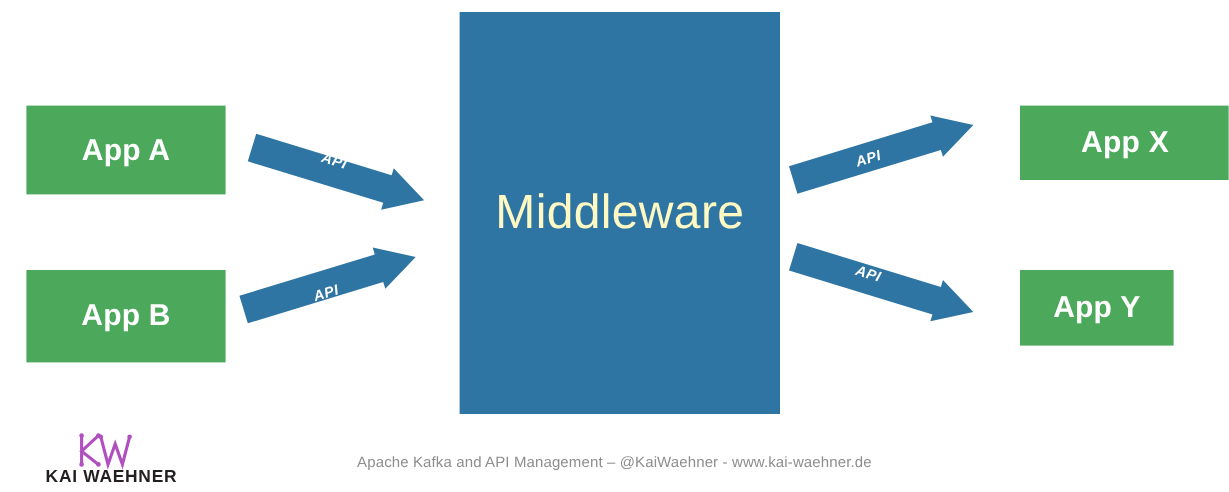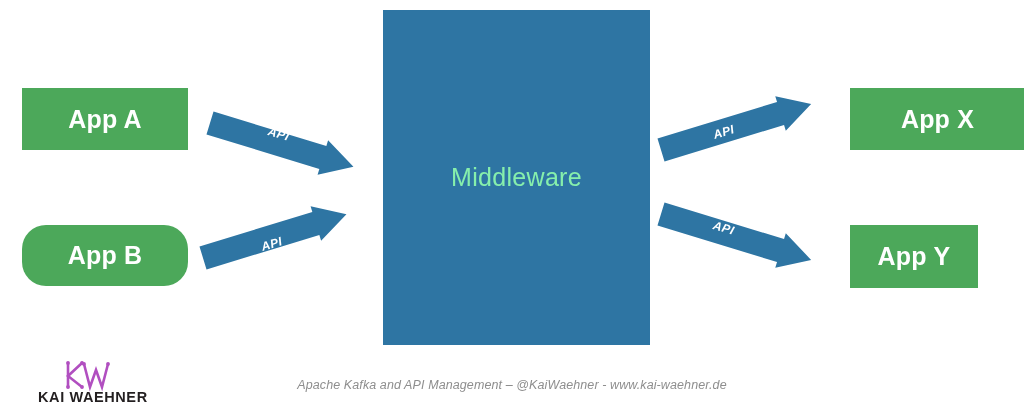--- a/index.html
+++ b/index.html
@@ -26,38 +26,38 @@
     align-items: center;
     justify-content: center;
     background: #4CA85A;
     color: #ffffff;
     font-size: 25px;
     font-weight: bold;
     letter-spacing: 0.2px;
     line-height: 1;
     user-select: none;
   }
-  .app-a { left: 22px;  top: 88px;  width: 166px; height: 62px; }
-  .app-b { left: 22px;  top: 225px; width: 166px; height: 61px; border-radius: 24px; }
+  .app-a { left: 22px;  top: 88px;  width: 166px; height: 74px; }
+  .app-b { left: 22px;  top: 225px; width: 166px; height: 77px; }
   .app-x { left: 850px; top: 88px;  width: 175px; height: 62px; }
   .app-y { left: 850px; top: 225px; width: 128px; height: 63px; }
 
   
   .middleware-box {
     position: absolute;
     left: 383px;
     top: 10px;
     width: 267px;
     height: 335px;
     background: #2E75A3;
     display: flex;
     align-items: center;
     justify-content: center;
-    color: #86efac;
-    font-size: 25px;
+    color: #fef9c3;
+    font-size: 40px;
     font-weight: normal;
     letter-spacing: 0.3px;
     user-select: none;
   }
 
   
   .arrow-wrap {
     position: absolute;
     pointer-events: none;
   }
@@ -96,21 +96,20 @@
   .footer-note {
     position: absolute;
     left: 0;
     right: 0;
     top: 378px;
     text-align: center;
     color: #8e8e8e;
     font-size: 12.5px;
     letter-spacing: 0.1px;
     user-select: none;
-    font-style: italic;
   }
 
   .logo {
     position: absolute;
     left: 8px;
     top: 357px;
     width: 130px;
     height: 48px;
     margin-left: 28px;
   }

